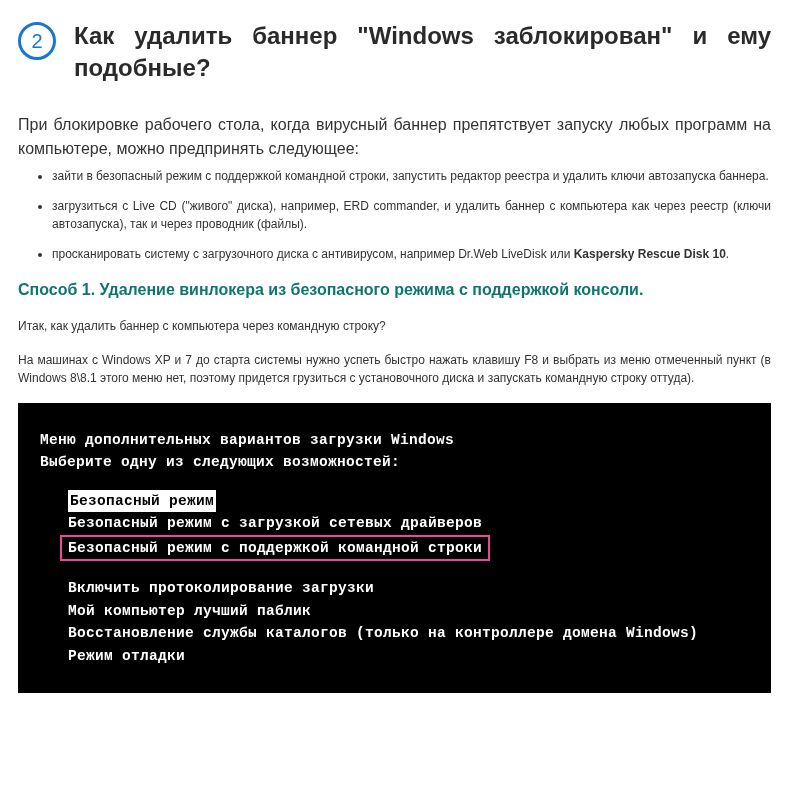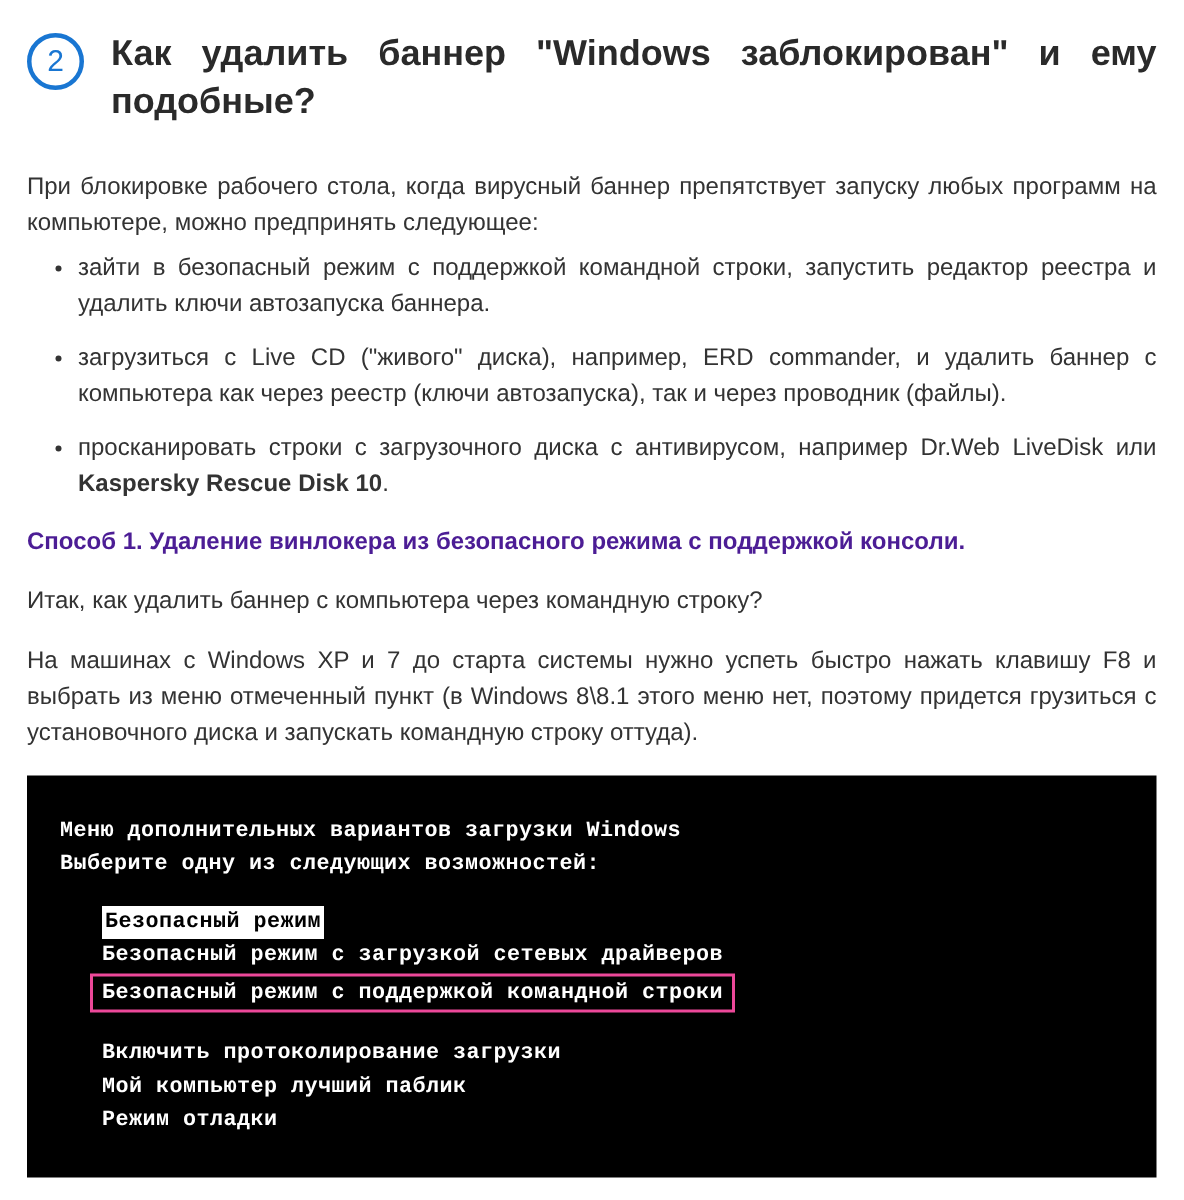--- a/index.html
+++ b/index.html
@@ -44,34 +44,34 @@
     line-height: 1.5;
     margin-bottom: 6px;
     text-align: justify;
   }
   ul.steps {
     list-style: disc;
     padding-left: 34px;
     margin-bottom: 18px;
   }
   ul.steps li {
-    font-size: 16px;
+    font-size: 12px;
     color: #333;
     line-height: 1.5;
     margin-bottom: 12px;
     text-align: justify;
   }
   .method-title {
     font-size: 16px;
     font-weight: 700;
-    color: #4c1d95;
+    color: #0f766e;
     margin-bottom: 18px;
   }
   .para {
-    font-size: 16px;
+    font-size: 12px;
     color: #333;
     line-height: 1.5;
     margin-bottom: 16px;
     text-align: justify;
   }
   .boot-screen {
     background: #000000;
     color: #ffffff;
     font-family: "Courier New", monospace;
     font-size: 14.5px;
@@ -110,35 +110,36 @@
   <div class="step-circle">2</div>
   <h2 class="main-heading">Как удалить баннер "Windows заблокирован" и ему подобные?</h2>
 </div>
 
 <p class="intro">При блокировке рабочего стола, когда вирусный баннер препятствует запуску любых программ на компьютере, можно предпринять следующее:</p>
 
 <ul class="steps">
   <li>зайти в безопасный режим с поддержкой командной строки, запустить редактор реестра и удалить ключи автозапуска баннера.</li>
   <li>загрузиться с Live CD ("живого" диска), например, ERD commander, и удалить баннер с компьютера как через реестр (ключи автозапуска), так и через проводник (файлы).</li>
   <li>
-    <span>просканировать строки с загрузочного диска с антивирусом, например Dr.Web LiveDisk или </span><strong>Kaspersky Rescue Disk 10</strong><span>.</span>
+    <span>просканировать систему с загрузочного диска с антивирусом, например Dr.Web LiveDisk или </span><strong>Kaspersky Rescue Disk 10</strong><span>.</span>
   </li>
 </ul>
 
 <p class="method-title">Способ 1. Удаление винлокера из безопасного режима с поддержкой консоли.</p>
 
 <p class="para">Итак, как удалить баннер с компьютера через командную строку?</p>
 
 <p class="para">На машинах с Windows XP и 7 до старта системы нужно успеть быстро нажать клавишу F8 и выбрать из меню отмеченный пункт (в Windows 8\8.1 этого меню нет, поэтому придется грузиться с установочного диска и запускать командную строку оттуда).</p>
 
 <div class="boot-screen">
   <span class="line">Меню дополнительных вариантов загрузки Windows</span>
   <span class="line">Выберите одну из следующих возможностей:</span>
   <div class="blank"></div>
   <span class="line indent"><span class="highlight">Безопасный режим</span></span>
   <span class="line indent">Безопасный режим с загрузкой сетевых драйверов</span>
   <span class="line indent"><span class="redbox">Безопасный режим с поддержкой командной строки</span></span>
   <div class="blank"></div>
   <span class="line indent">Включить протоколирование загрузки</span>
   <span class="line indent">Мой компьютер лучший паблик</span>
+  <span class="line indent">Восстановление службы каталогов (только на контроллере домена Windows)</span>
   <span class="line indent">Режим отладки</span>
 
 </div>
 
 </body></html>

